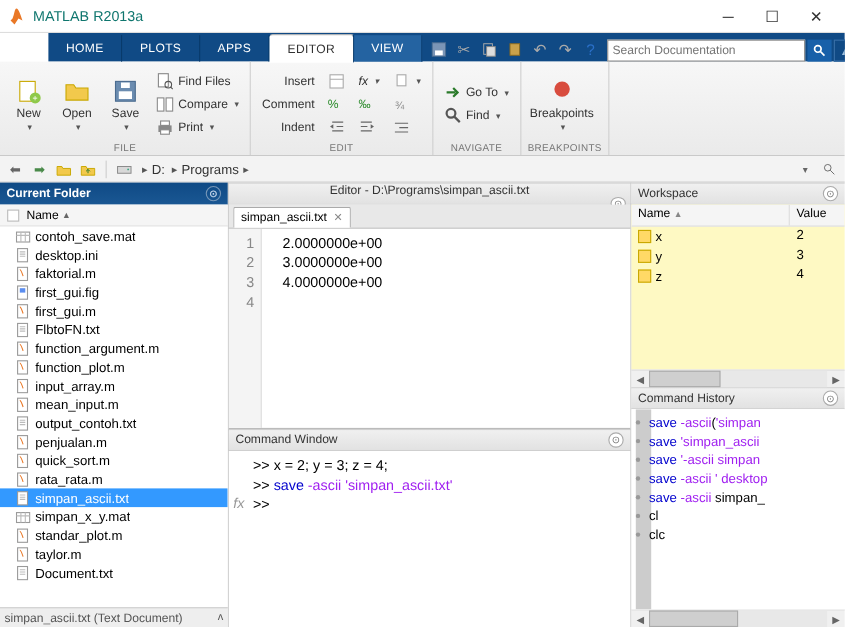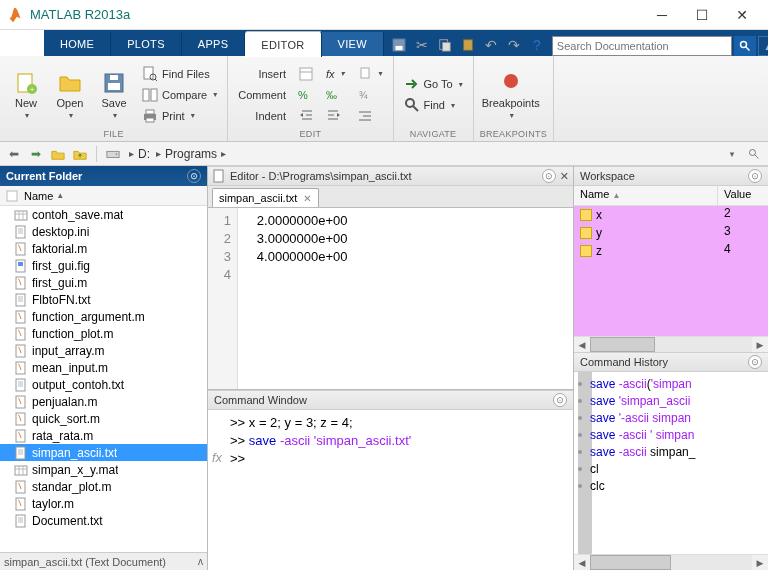--- a/index.html
+++ b/index.html
@@ -55,21 +55,21 @@
 .nameheader .sort { margin-left:3px; font-size:8px; color:#666;}
 
 .filelist { flex:1; overflow:hidden; background:#fff; font-size:12px;}
 .filerow { display:flex; align-items:center; height:17px; padding:0 4px 0 14px; gap:4px;}
 .filerow.sel { background:#3399ff; color:#fff; }
 .filerow .fico { width:14px; height:14px; flex-shrink:0;}
 .filerow .fn { white-space:nowrap; overflow:hidden; text-overflow:ellipsis; }
 .statusln { height:18px; background:#eee; border-top:1px solid #ccc; font-size:11px; color:#555; padding:0 4px; display:flex; align-items:center;}
 .statusln .exp { margin-left:auto; font-size:10px;}
 
-.editorhdr { height:20px; background: linear-gradient(#f0f0f0,#e4e4e4); border-bottom:1px solid #ccc; display:flex; align-items:center; padding:0 4px; font-size:11px;}
+.editorhdr { height:20px; background: linear-gradient(#f0f0f0,#e4e4e4); border-bottom:1px solid #ccc; display:flex; align-items:center; padding:0 4px; font-size:11px;flex-direction:column;}
 .editorhdr .eico { width:14px; height:14px; margin-right:4px;}
 .edtabs { height:22px; background:#e8e8e8; border-bottom:1px solid #bbb; display:flex; padding-top:2px; padding-left:4px;}
 .edtab { background:#fff; border:1px solid #aaa; border-bottom:none; padding:2px 6px; font-size:11px; display:flex; align-items:center; gap:6px; border-radius:2px 2px 0 0;}
 .edtab .x { color:#888; font-size:10px;}
 .editor { flex:1; display:flex; background:#fff; font-family:Consolas,monospace; font-size:13px; border-bottom:1px solid #bbb; overflow:hidden; min-height:130px;}
 .gutter { width:30px; background:#f4f4f4; color:#888; text-align:right; padding:4px 6px 4px 2px; border-right:1px solid #ddd;}
 .gutter div { line-height:18px;}
 .code { padding:4px 8px; }
 .code div { line-height:18px; white-space:pre;}
 
@@ -79,21 +79,21 @@
 .fxgut .fx { position:absolute; top:40px; left:4px;}
 .cmdlines { padding:4px 0;}
 .cmdlines div { line-height:18px; white-space:pre;}
 .kw { color:#0000cd;}
 .str { color:#a020f0;}
 .scrollrow { height:16px; background:#f0f0f0; border-top:1px solid #ddd; display:flex;}
 .scrollrow .sbar { flex:1; background:#e8e8e8; position:relative;}
 .scrollrow .sbar .thumb { position:absolute; left:0; top:0; height:100%; width:40%; background:#cfcfcf; border:1px solid #aaa;}
 .scrollrow .arr { width:16px; display:flex;align-items:center;justify-content:center;color:#666;font-size:9px;}
 
-.ws { flex:1; background:#f0abfc; font-size:12px; overflow:hidden;}
+.ws { flex:1; background:#fef9c3; font-size:12px; overflow:hidden;}
 .wshdr { display:flex; height:20px; border-bottom:1px solid #ddd; background:#f5f5f5; font-size:11px;}
 .wshdr div { padding:2px 6px;}
 .wshdr .c1 { flex:1; border-right:1px solid #ddd;}
 .wshdr .c2 { width:50px;}
 .wsrow { display:flex; height:18px;}
 .wsrow .c1 { flex:1; padding:0 6px; display:flex; align-items:center; gap:4px;}
 .wsrow .c2 { width:50px; padding:0 6px;}
 .wsico { width:12px; height:12px; background:#ffd966; border:1px solid #c9a800;}
 
 .histbody { flex:1; background:#fff; font-family:Consolas,monospace; font-size:12px; padding:4px 2px; overflow:hidden;}
@@ -660,21 +660,21 @@
 
     <div class="panehdr light">
       <span>Command History</span>
       <div class="pmin">⊙</div>
     </div>
     <div class="histbody" id="histbody" style="position:relative;">
       <div class="treebar"></div>
     <div class="dot"><span class="kw">save</span> <span class="str">-ascii</span>(<span class="str">'simpan</span></div>
         <div class="dot"><span class="kw">save</span> <span class="str">'simpan_ascii</span></div>
         <div class="dot"><span class="kw">save</span> <span class="str">'-ascii simpan</span></div>
-        <div class="dot"><span class="kw">save</span> <span class="str">-ascii</span> <span class="str">' simpan</span></div>
+        <div class="dot"><span class="kw">save</span> <span class="str">-ascii</span> <span class="str">' desktop</span></div>
         <div class="dot"><span class="kw">save</span> <span class="str">-ascii</span> simpan_</div>
         <div class="dot">cl</div>
         <div class="dot">clc</div>
       </div>
     <div class="scrollrow">
       <div class="arr">◀</div>
       <div class="sbar">
           <div class="thumb" style="width:50%;"></div>
         </div>
       <div class="arr">▶</div>

